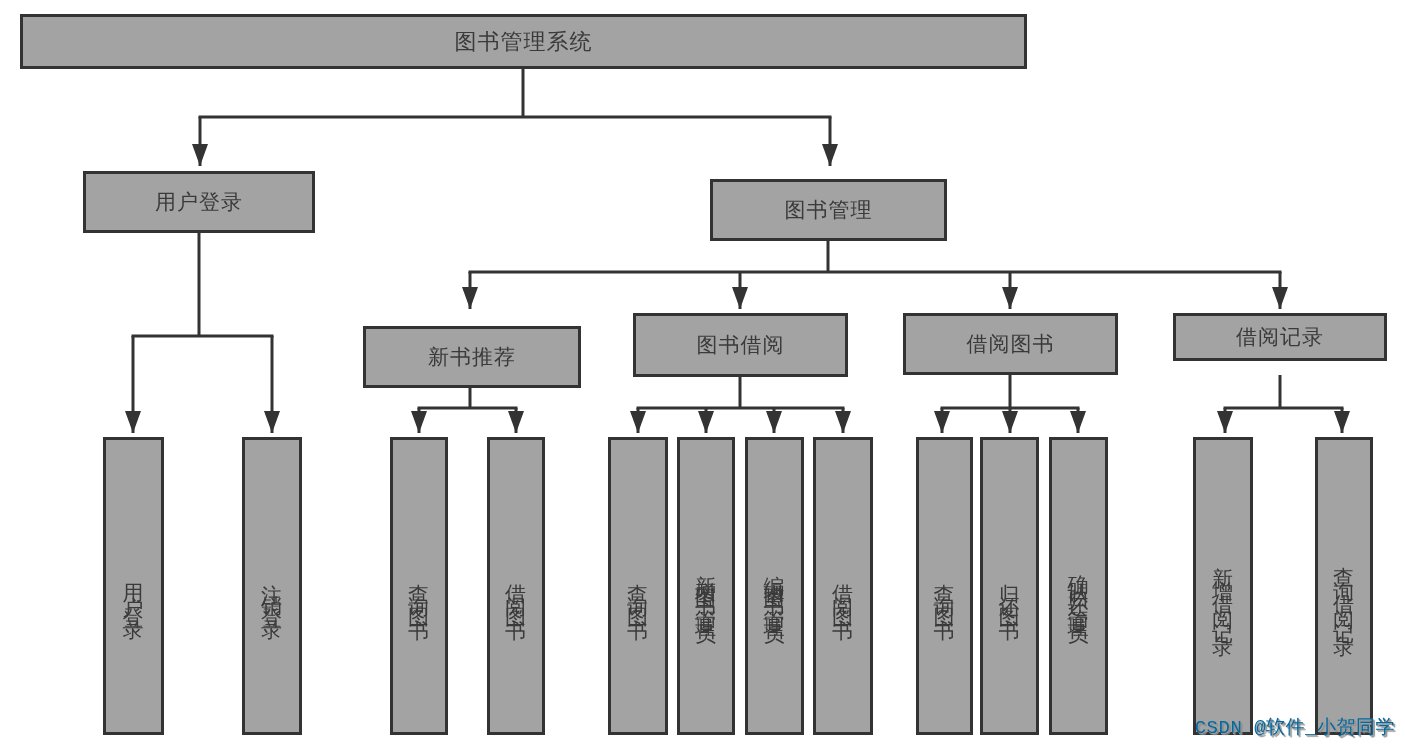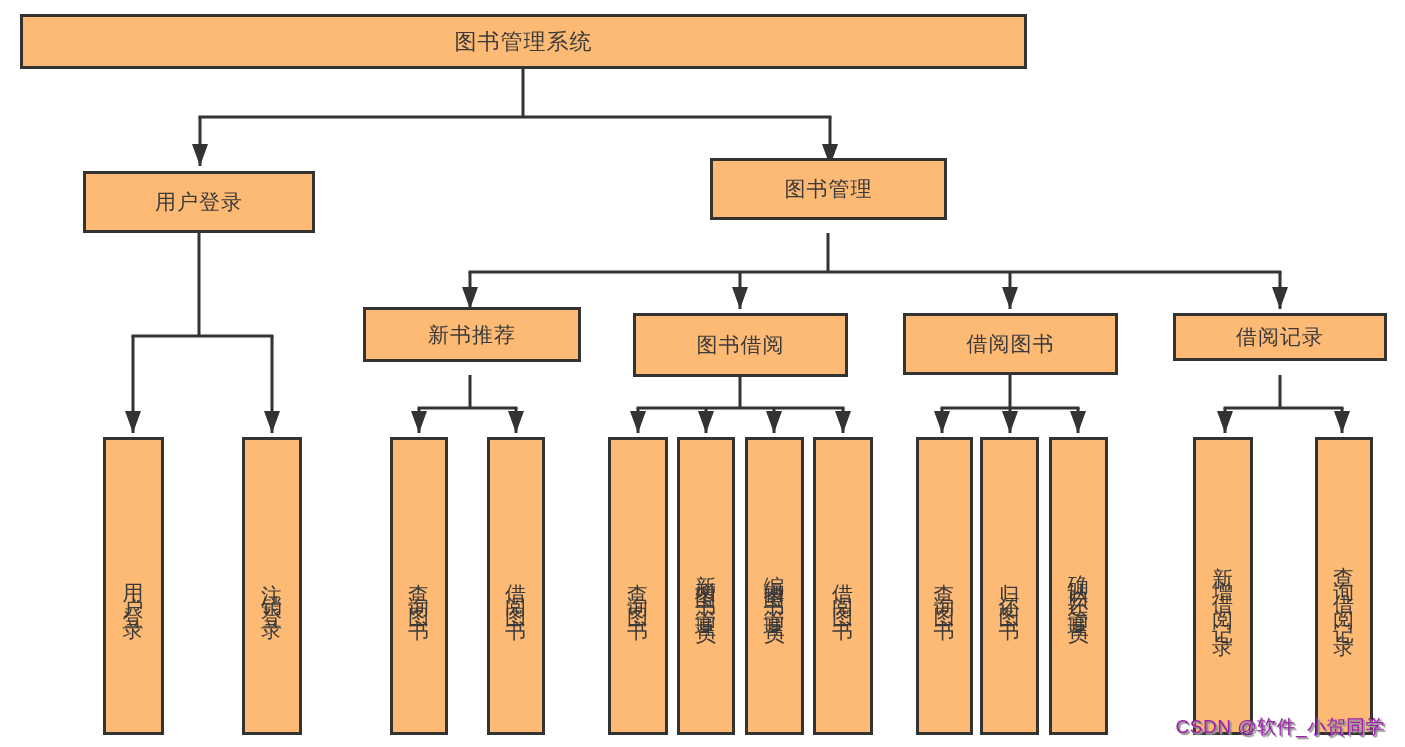--- a/index.html
+++ b/index.html
@@ -16,45 +16,46 @@
     overflow:hidden;
   }
   .wires{position:absolute;left:0;top:0;width:1405px;height:747px;}
   .wire{stroke:var(--line);stroke-width:3;fill:none;}
   .wire.arr{marker-end:url(#arrowhead);}
   #arrowhead path{fill:var(--line);}
   .box{
     position:absolute;
     box-sizing:border-box;
     border:3px solid var(--line);
-    background:#fdba74;
+    background:#a3a3a3;
     display:flex;align-items:center;justify-content:center;
     color:var(--text);
   }
   .h-label{font-size:21px;letter-spacing:1px;white-space:nowrap;}
   .root-label{font-size:22px;}
   .leaf{top:437px;height:298px;}
   .vtext{
     writing-mode:vertical-rl;
     text-orientation:mixed;
     font-size:21px;
     line-height:1;
     white-space:nowrap;
   }
   .ls-l{letter-spacing:12px;padding-top:10px;}
   .ls-m{letter-spacing:14px;padding-top:12px;}
   .ls-s{letter-spacing:7px;padding-top:6px;}
   .watermark{
     position:absolute;
-    right:20px;bottom:7px;
+    right:10px;bottom:7px;
     font-size:19px;
-    color:#a21caf;
+    color:#0369a1;
     letter-spacing:0.5px;
     text-shadow:2px 2px 1px #8d8d8d, 1px 1px 0 #a5a5a5;
     white-space:nowrap;
+    font-family:Liberation Mono, monospace;
   }
 </style>
 </head>
 <body>
 
 <div class="stage">
 
   <svg class="wires" viewBox="0 0 1405 747" xmlns="http://www.w3.org/2000/svg">
     <defs>
       <marker id="arrowhead" markerUnits="userSpaceOnUse" markerWidth="26" markerHeight="20" viewBox="0 0 26 20" refX="24" refY="10" orient="auto">
@@ -117,25 +118,25 @@
     </g>
   </svg>
 
   <div class="box" style="left:20px;top:14px;width:1007px;height:55px">
     <span class="h-label root-label">图书管理系统</span>
   </div>
 
   <div class="box" style="left:83px;top:171px;width:232px;height:62px">
     <span class="h-label">用户登录</span>
   </div>
-  <div class="box" style="left:710px;top:158px;width:237px;height:62px">
+  <div class="box" style="left:710px;top:179px;width:237px;height:62px">
     <span class="h-label">图书管理</span>
   </div>
 
-  <div class="box" style="left:363px;top:307px;width:218px;height:55px">
+  <div class="box" style="left:363px;top:326px;width:218px;height:62px">
     <span class="h-label">新书推荐</span>
   </div>
   <div class="box" style="left:633px;top:313px;width:215px;height:64px">
     <span class="h-label">图书借阅</span>
   </div>
   <div class="box" style="left:903px;top:313px;width:215px;height:62px">
     <span class="h-label">借阅图书</span>
   </div>
   <div class="box" style="left:1173px;top:313px;width:214px;height:48px">
     <span class="h-label">借阅记录</span>

